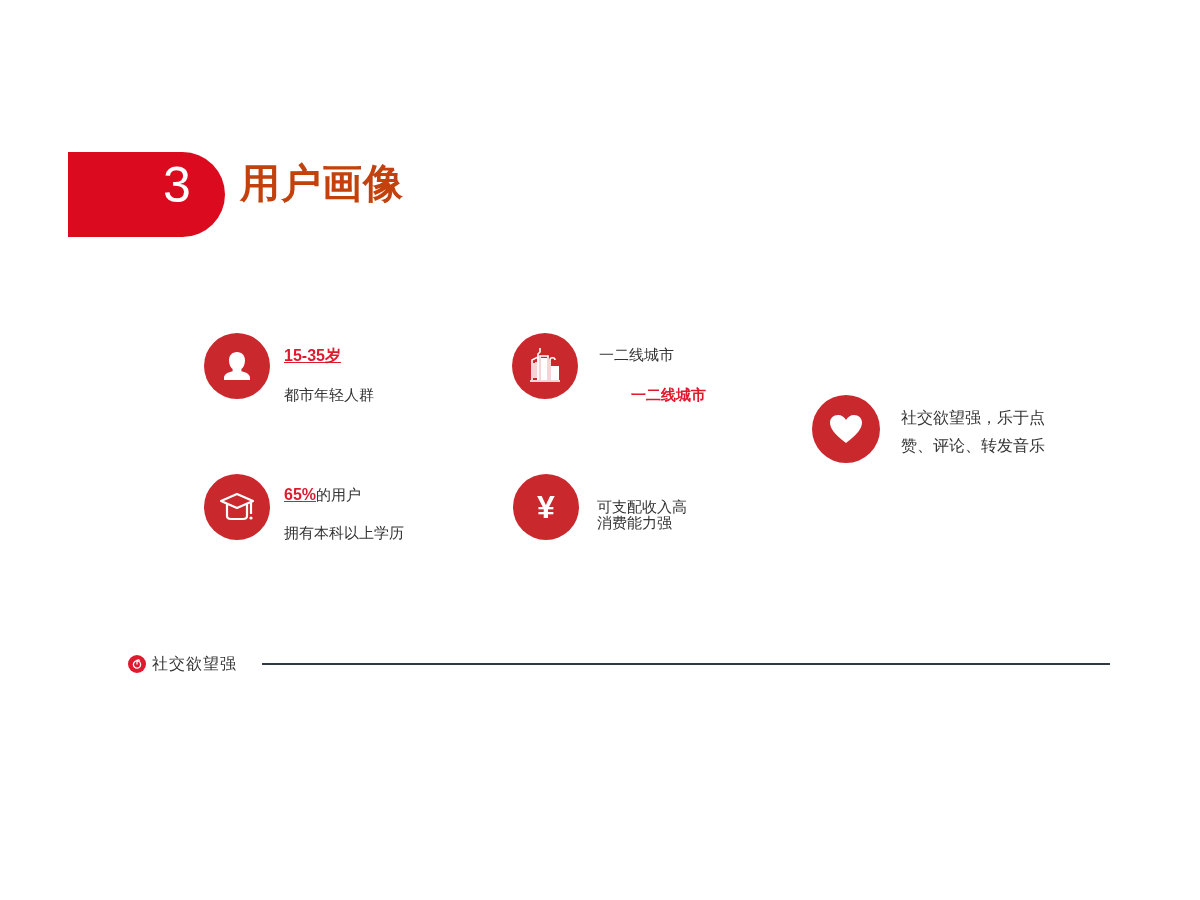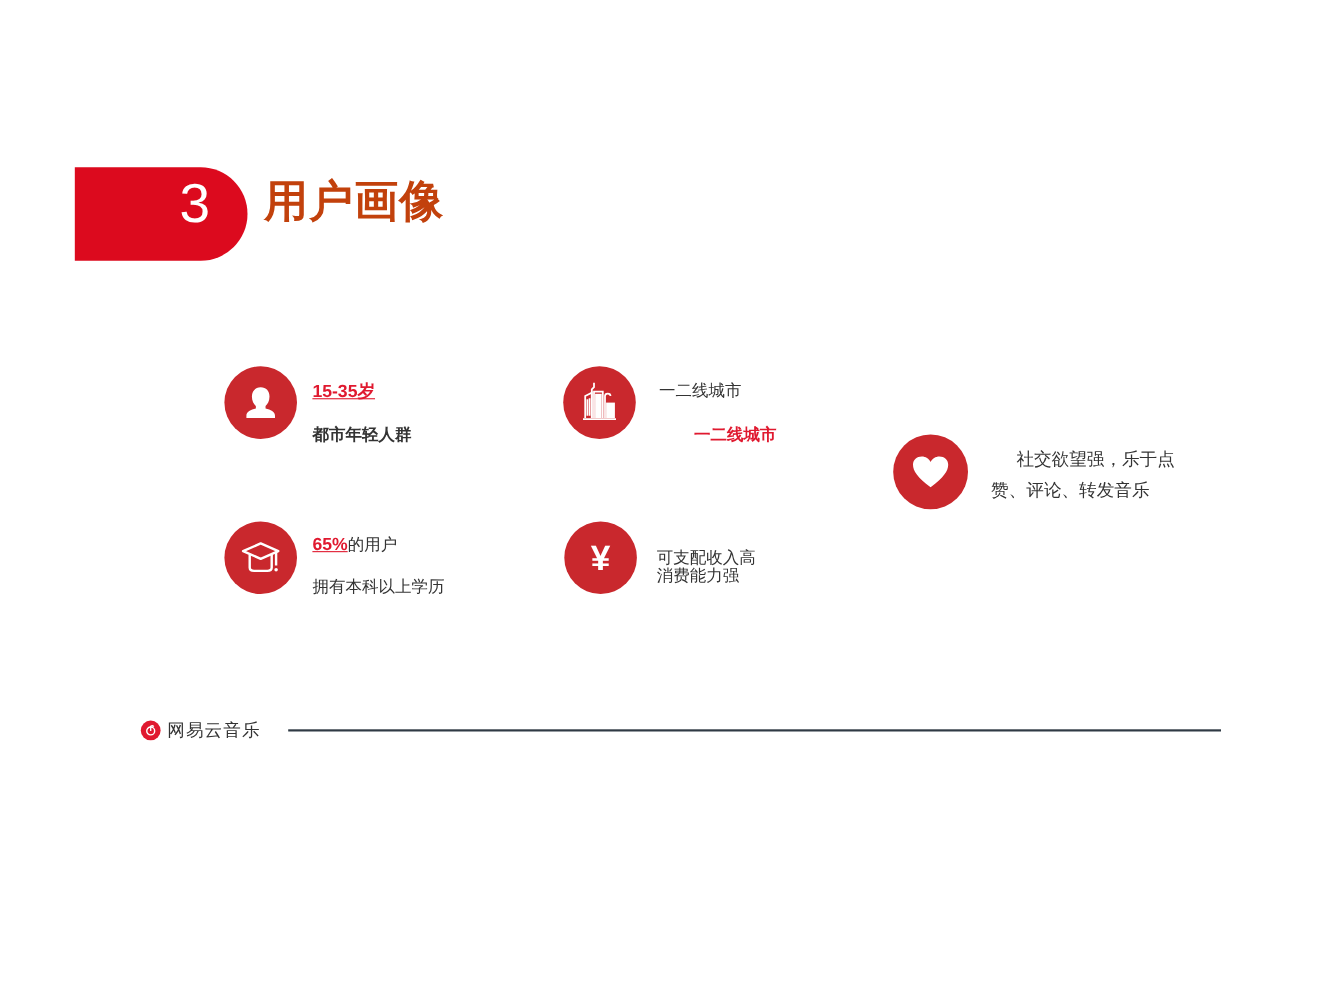--- a/index.html
+++ b/index.html
@@ -61,21 +61,21 @@
 <div class="section-title">用户画像</div>
 
 <div class="feature">
   <div class="circle" style="left:204px; top:333px; width:66px; height:66px;">
     <svg width="34" height="34" viewBox="0 0 34 34">
       <path d="M17 3c-5 0-8 3.5-8 8.5 0 4 1.6 7 3.6 8.6v2.2C8 23.5 4 25 4 29v2h26v-2c0-4-4-5.5-8.6-6.7v-2.2c2-1.6 3.6-4.6 3.6-8.6C25 6.5 22 3 17 3z" fill="#ffffff"></path>
     </svg>
   </div>
   <div class="ftext" style="left:284px; top:346px;">
     <div class="line red-num" style="top:0;">15-35岁</div>
-    <div class="line" style="top:40px;font-weight:bold;">都市年轻人群</div>
+    <div class="line" style="top:40px;">都市年轻人群</div>
   </div>
 </div>
 
 <div class="feature">
   <div class="circle" style="left:512px; top:333px; width:66px; height:66px;">
     <svg width="40" height="40" viewBox="0 0 40 40">
       <g fill="none" stroke="#ffffff" stroke-width="1.6">
         <path d="M7 34V14l6-3v23"></path>
         <path d="M13 34V8l2-2v-4"></path>
         <path d="M15 34V10h8v24"></path>
@@ -123,25 +123,25 @@
   </div>
 </div>
 
 <div class="feature">
   <div class="circle" style="left:812px; top:395px; width:68px; height:68px;">
     <svg width="36" height="32" viewBox="0 0 36 32">
       <path d="M18 30 C 6 21, 2 15, 2 9.5 C 2 5, 5.5 2, 10 2 C 13.5 2, 16.5 4, 18 7 C 19.5 4, 22.5 2, 26 2 C 30.5 2, 34 5, 34 9.5 C 34 15, 30 21, 18 30 Z" fill="#ffffff"></path>
     </svg>
   </div>
   <div class="ftext" style="left:901px; top:408px; font-size:16px;">
-    <div class="line" style="top:0;margin-left:23px;">社交欲望强，乐于点</div>
+    <div class="line" style="top:0;">社交欲望强，乐于点</div>
     <div class="line" style="top:28px;">赞、评论、转发音乐</div>
   </div>
 </div>
 
 <div class="footer-logo">
   <svg width="12" height="12" viewBox="0 0 12 12">
     <circle cx="6" cy="6.5" r="3.6" fill="none" stroke="#ffffff" stroke-width="1.3"></circle>
     <path d="M6 6.5 V2.2 C7 1.6 8.2 1.8 8.8 2.6" fill="none" stroke="#ffffff" stroke-width="1.2"></path>
   </svg>
 </div>
-<div class="footer-brand">网易云音乐</div>
+<div class="footer-brand">社交欲望强</div>
 <div class="footer-rule"></div>
 
 </body></html>

